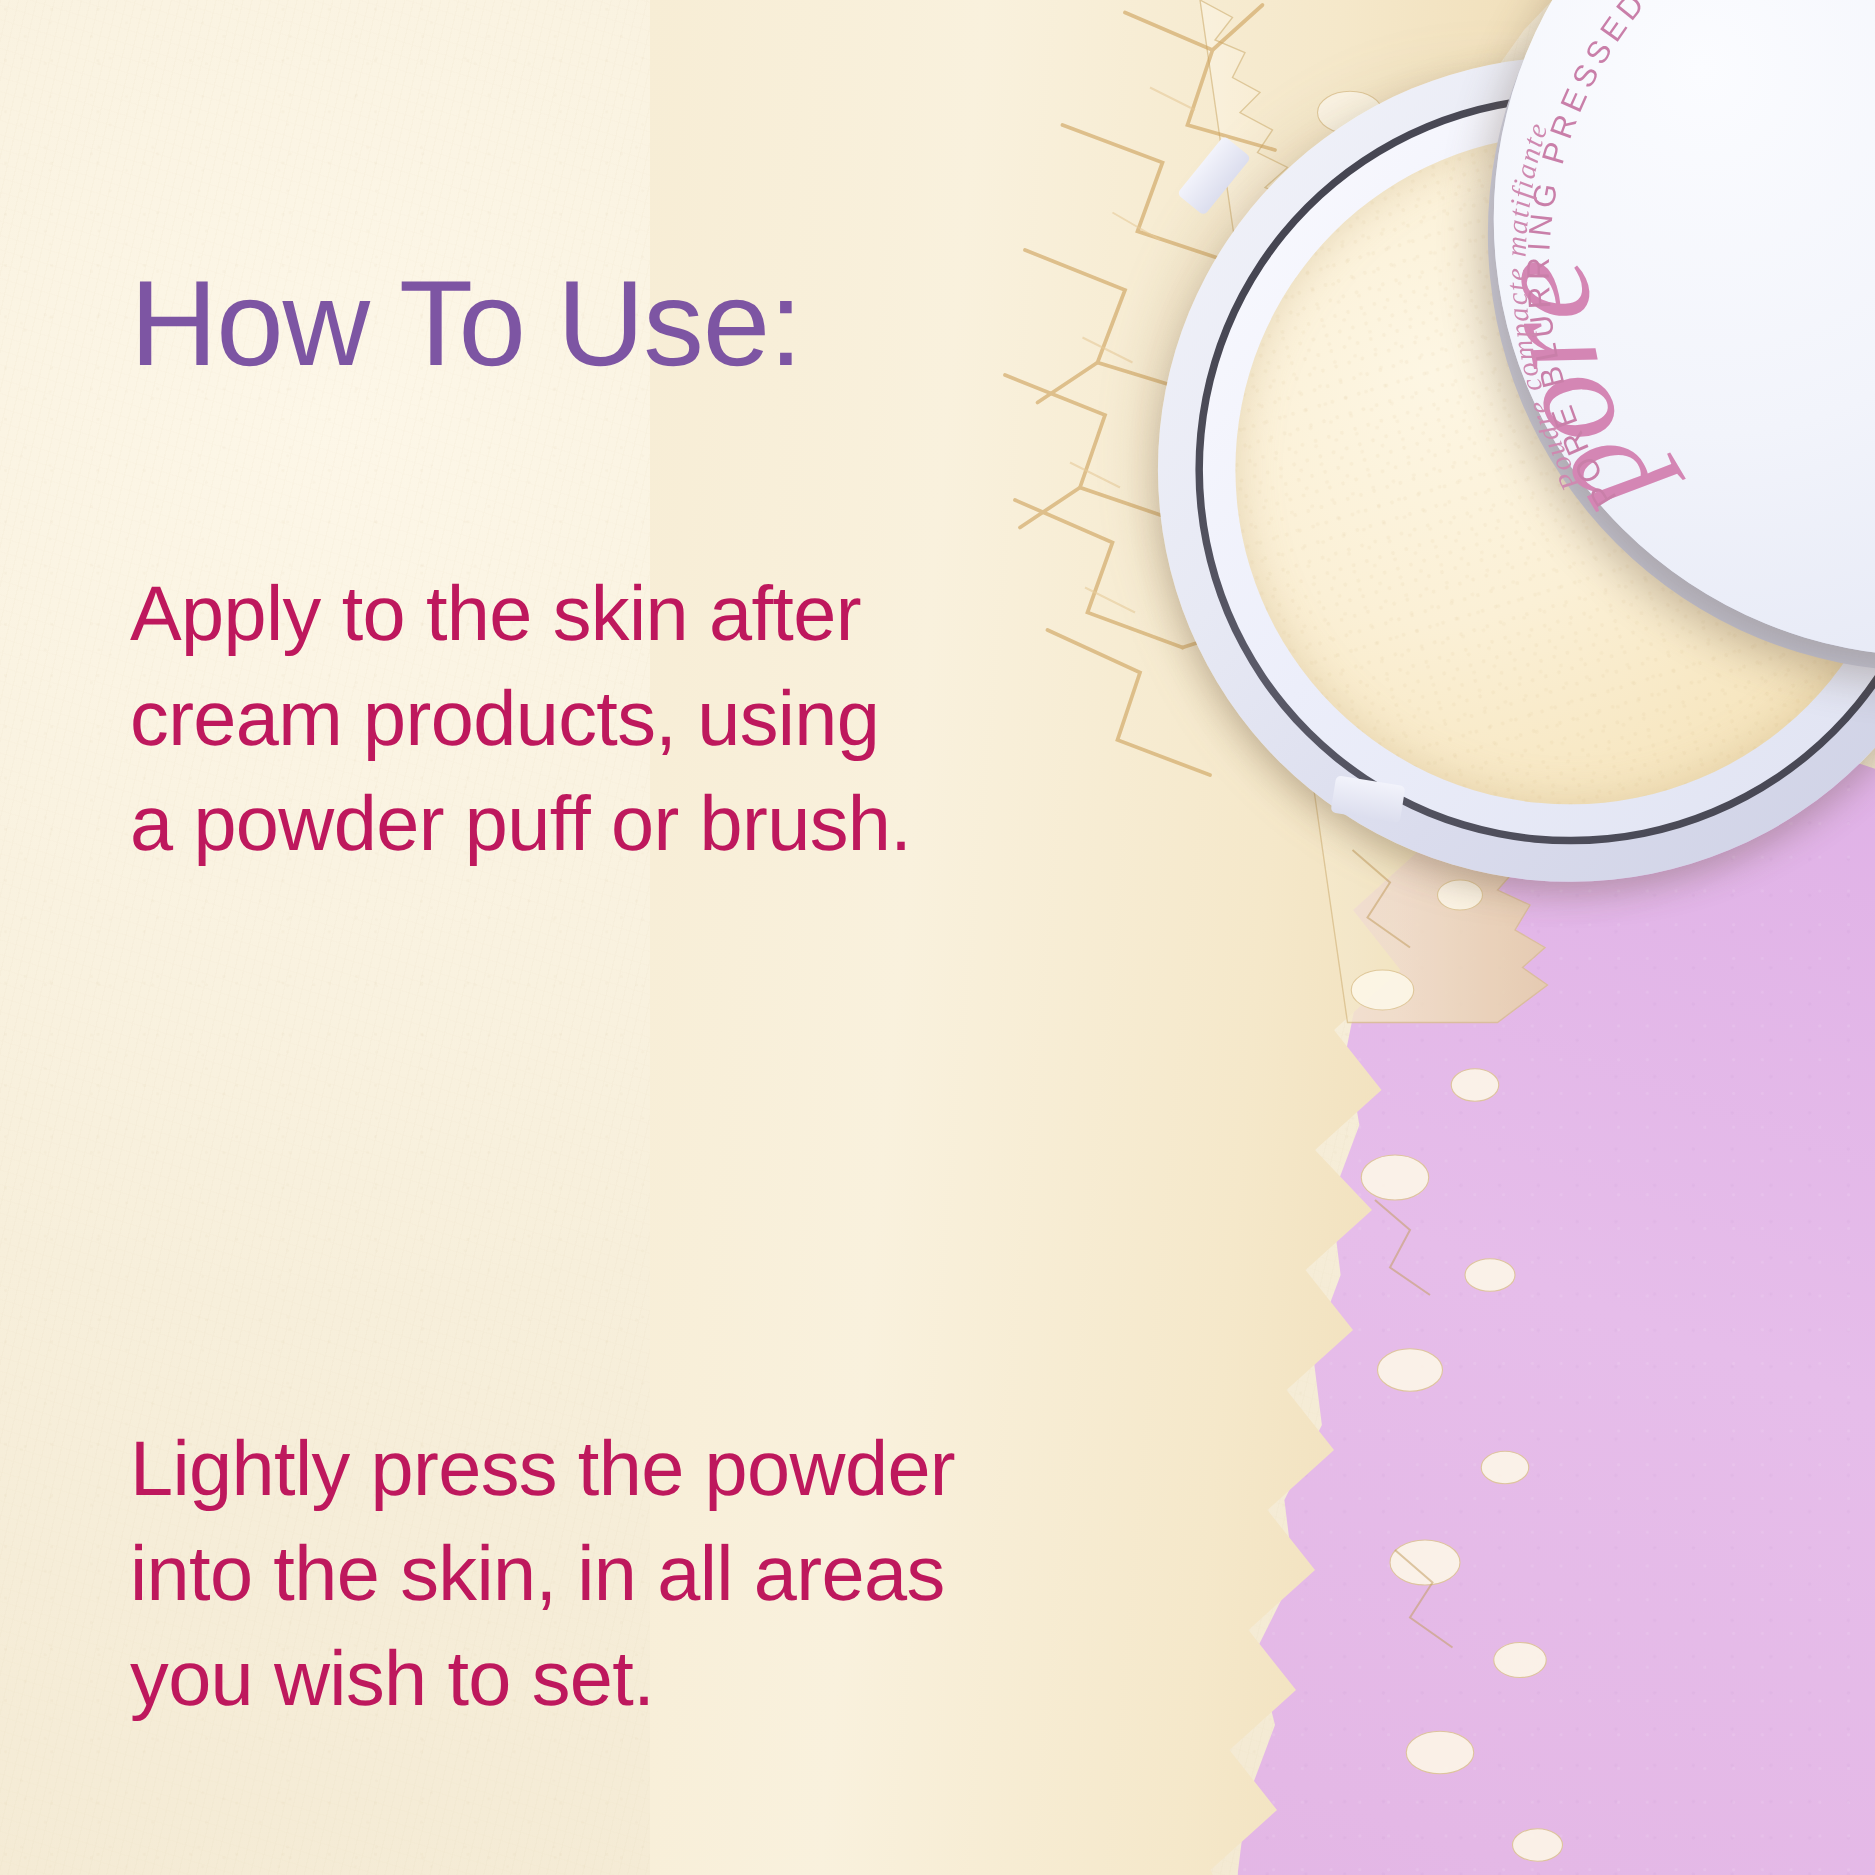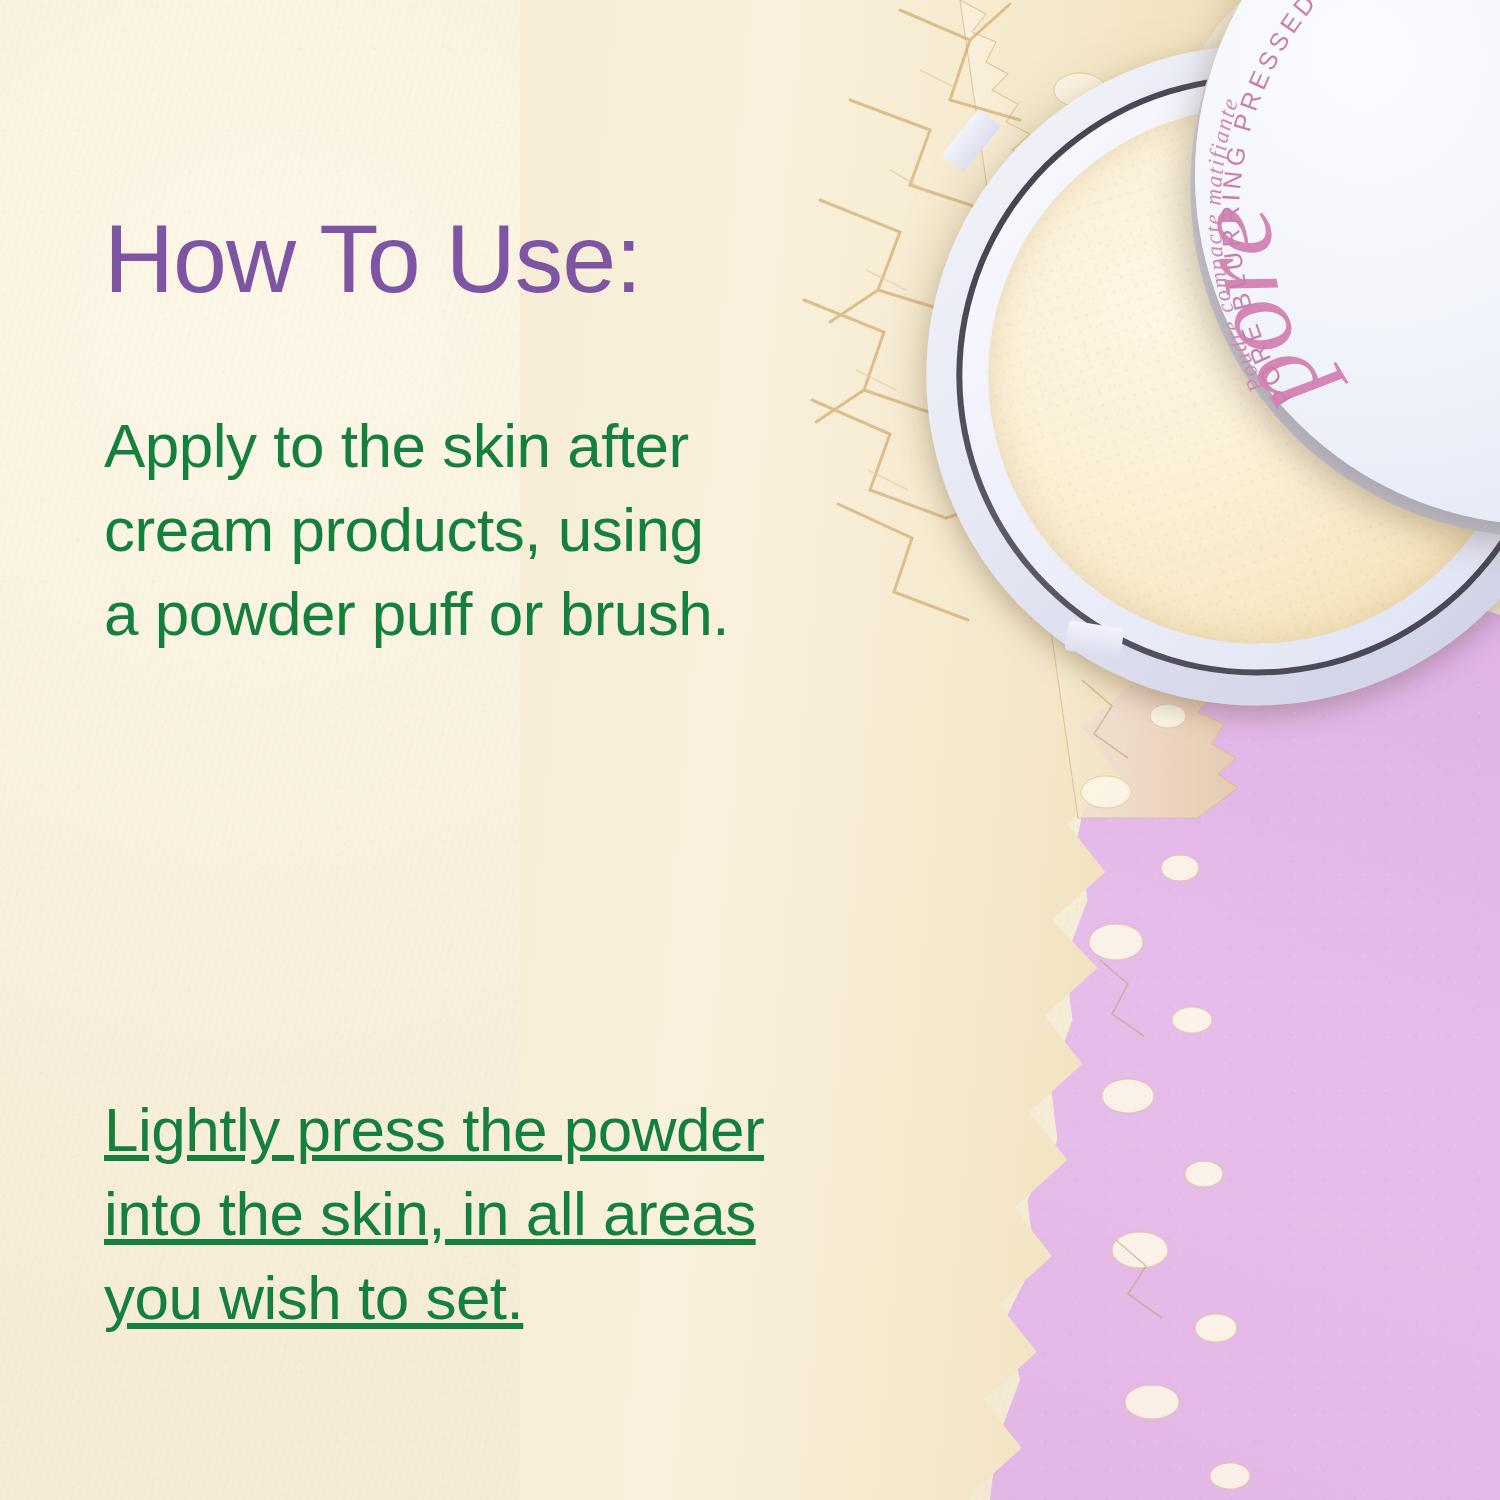--- a/index.html
+++ b/index.html
@@ -157,26 +157,27 @@
   
   .copy{position:absolute;left:100px;top:0;width:800px;height:1180px;}
   .heading{
     position:absolute;left:4px;top:210px;
     font-size:97px;line-height:1.0;font-weight:400;letter-spacing:-1px;
     color:#7d55a3;white-space:nowrap;
   }
   .para{
     position:absolute;left:4px;
     font-size:62px;line-height:84px;font-weight:400;
-    color:#15803d;letter-spacing:-.5px;
+    color:#be185d;letter-spacing:-.5px;
     white-space:pre-line;
+    margin-top:46px;
   }
   .p1{top:404px;}
   .p2{top:716px;}
-  .p3{top:1088px;text-decoration:underline;}
+  .p3{top:1088px;}
 </style>
 </head>
 <body>
 
 <div class="stage">
 
   <div class="paper"></div>
   <div class="paper-grain"></div>
   <div class="paper-fibers"></div>
 

